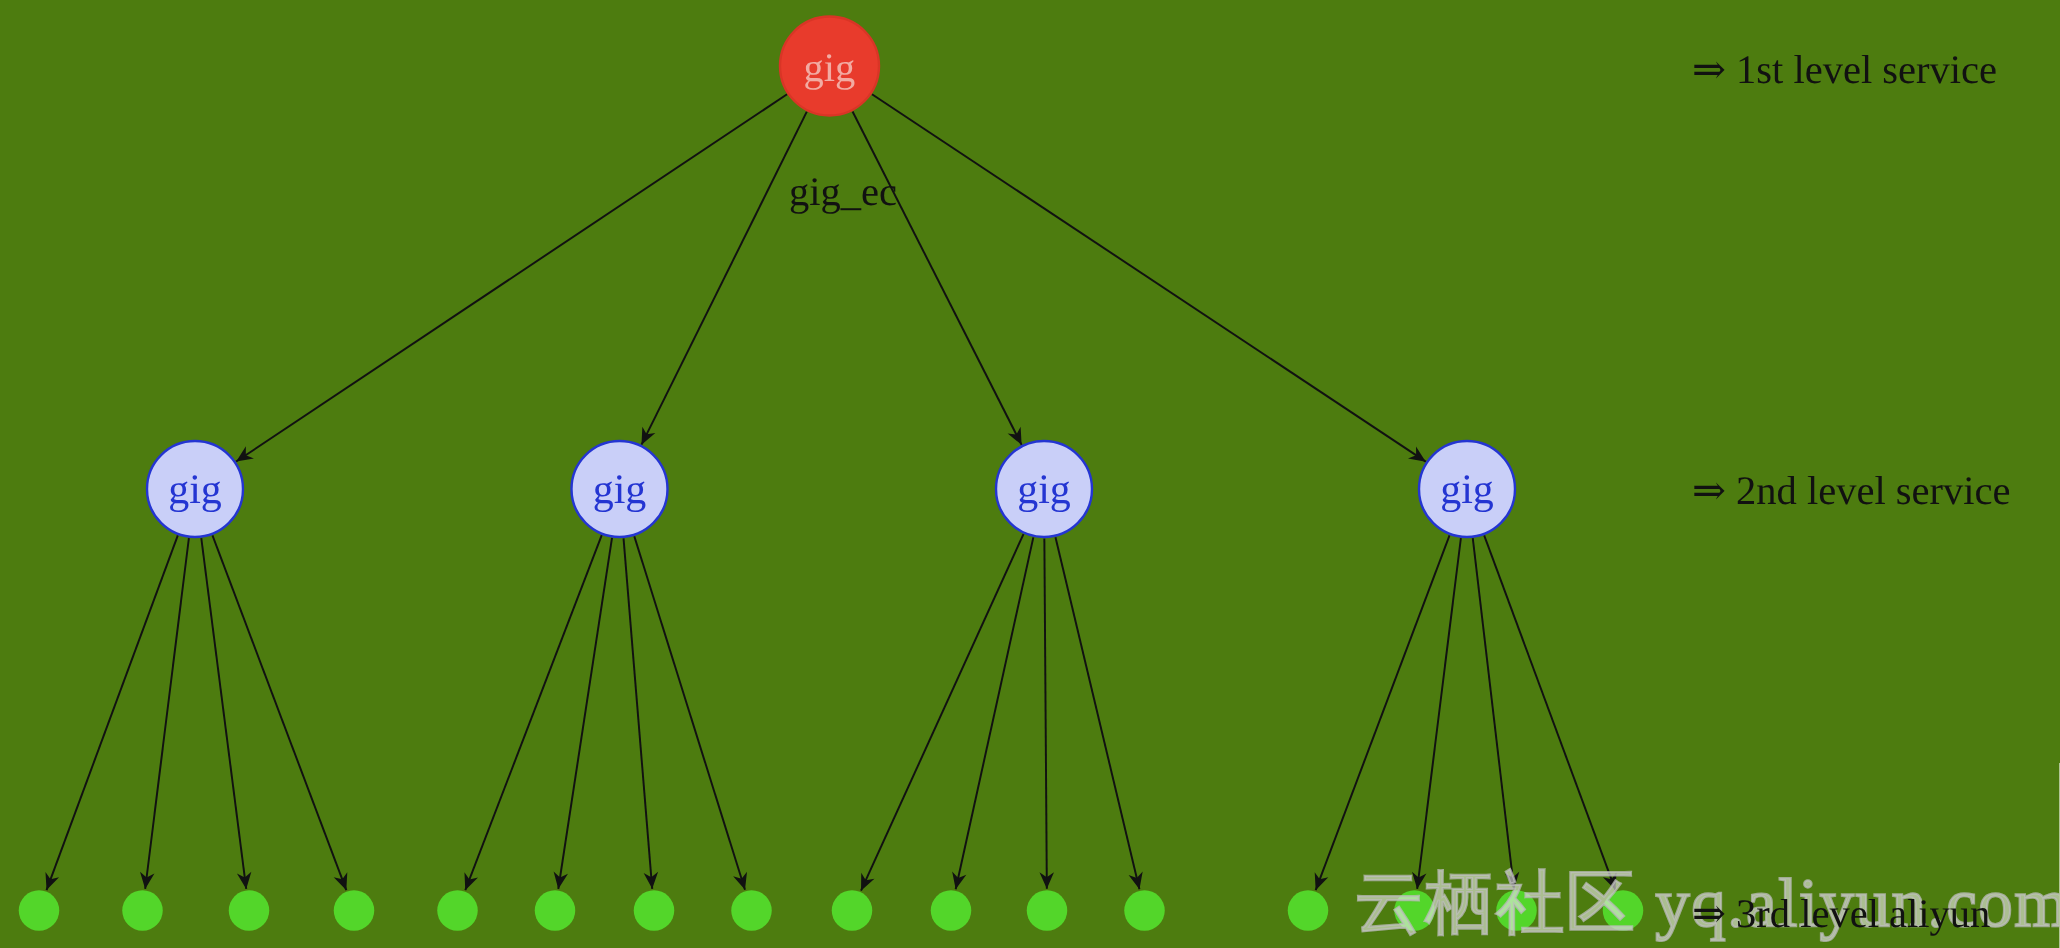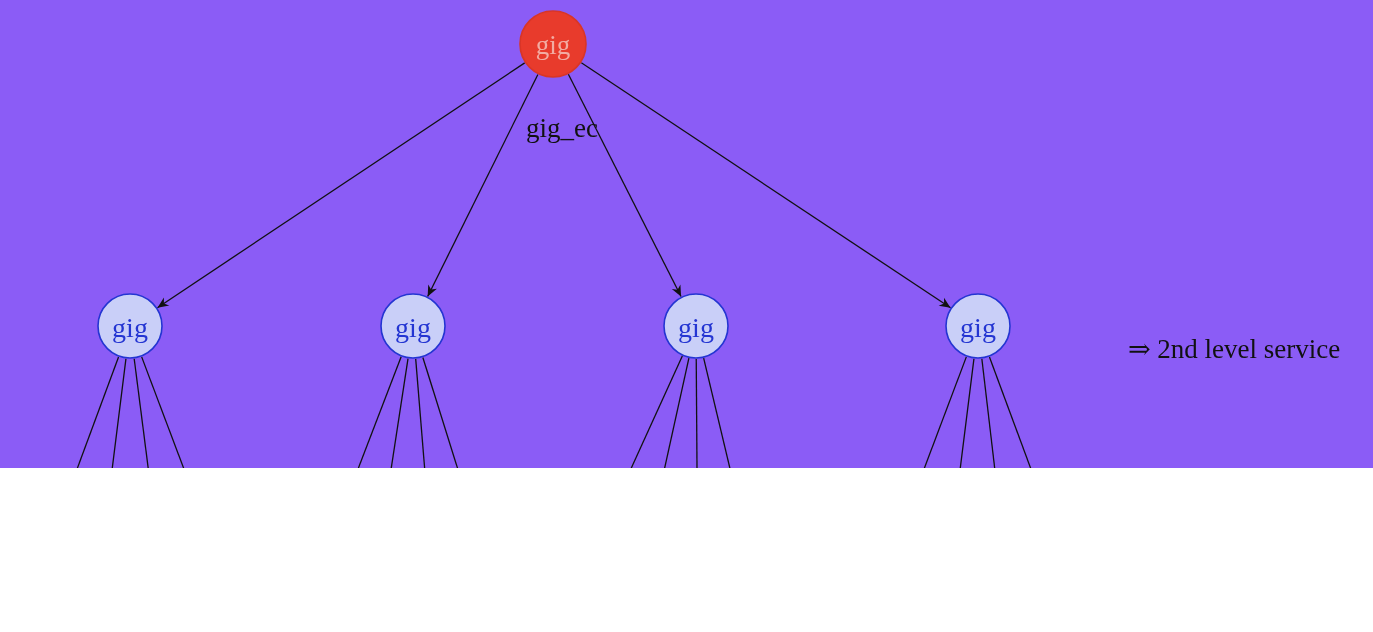--- a/index.html
+++ b/index.html
@@ -3,22 +3,22 @@
 <meta charset="utf-8">
 <style>
   html, body {
     margin: 0;
     padding: 0;
     background: #ffffff;
   }
   #stage {
     position: relative;
     width: 1373px;
-    height: 468px;
-    background: #8b5cf6;
+    height: 632px;
+    background: #4d7c0f;
     overflow: hidden;
     font-family: "Liberation Serif", "DejaVu Serif", serif;
   }
   #tree-svg {
     position: absolute;
     left: 0;
     top: 0;
     z-index: 1;
   }
   .node-label {
@@ -37,21 +37,21 @@
   .annotation {
     position: absolute;
     z-index: 3;
     left: 1128px;
     font-size: 27px;
     color: #111111;
     white-space: nowrap;
     line-height: 32px;
   }
   #annotation-1 { top: 30px; }
-  #annotation-2 { top: 311px; margin-top: 22px; }
+  #annotation-2 { top: 311px; }
   #annotation-3 { top: 593px; }
   .watermark {
     position: absolute;
     z-index: 2;
     left: 903px;
     top: 577px;
     font-size: 46px;
     line-height: 50px;
     white-space: nowrap;
     color: rgba(255, 255, 255, 0.55);
@@ -120,18 +120,19 @@
         <circle cx="943" cy="607" r="13.5" fill="#53d62a" stroke="none" stroke-width="1.6"></circle>
         <circle cx="1011" cy="607" r="13.5" fill="#53d62a" stroke="none" stroke-width="1.6"></circle>
         <circle cx="1082" cy="607" r="13.5" fill="#53d62a" stroke="none" stroke-width="1.6"></circle>
       </g>
   </svg>
 
   <div class="edge-label">gig_ec</div>
 
   <div class="watermark">云栖社区 yq.aliyun.com</div>
 
+  <div id="annotation-1" class="annotation">⇒ 1st level service</div>
 
   <div id="annotation-2" class="annotation">⇒ 2nd level service</div>
 
   <div id="annotation-3" class="annotation">⇒ 3rd level aliyun</div>
 
 </div>
 
 </body></html>

